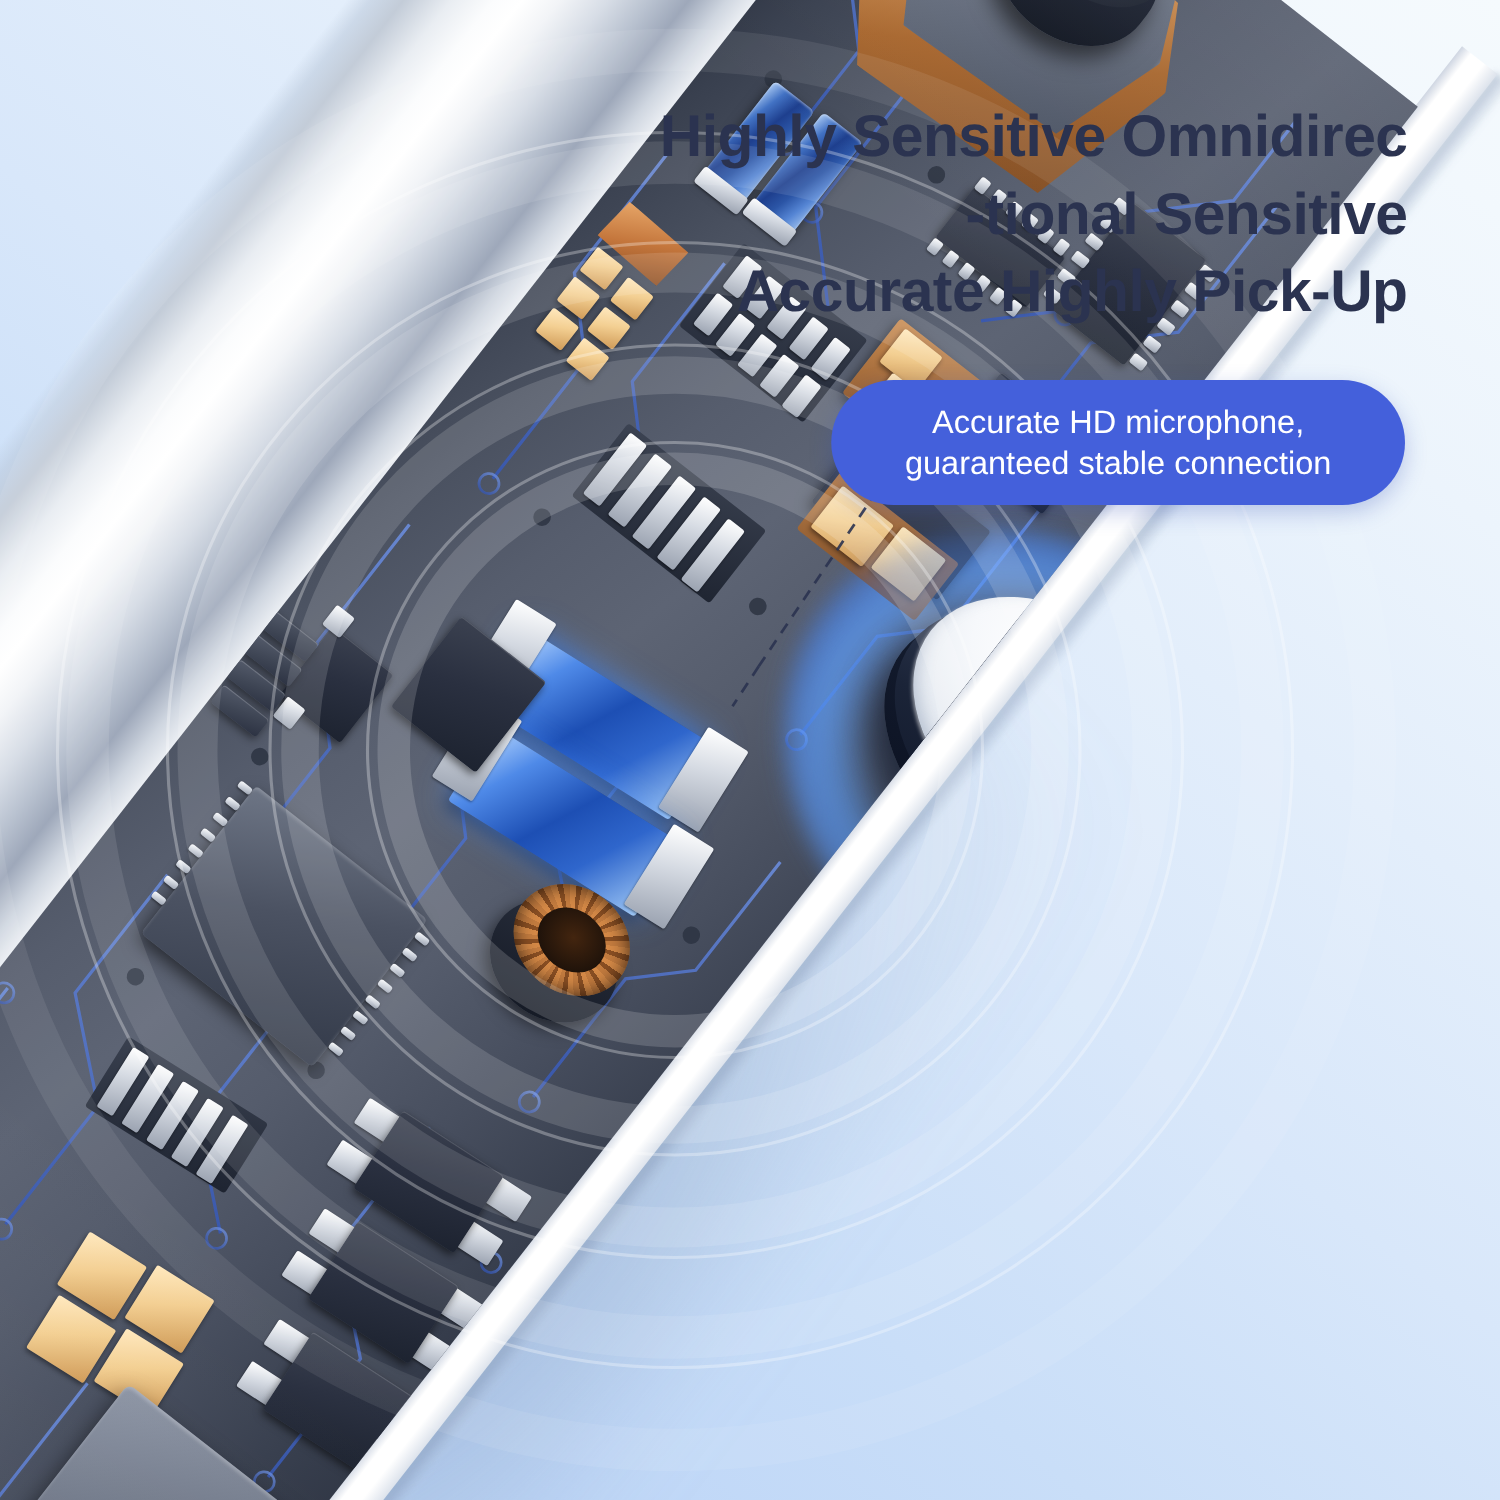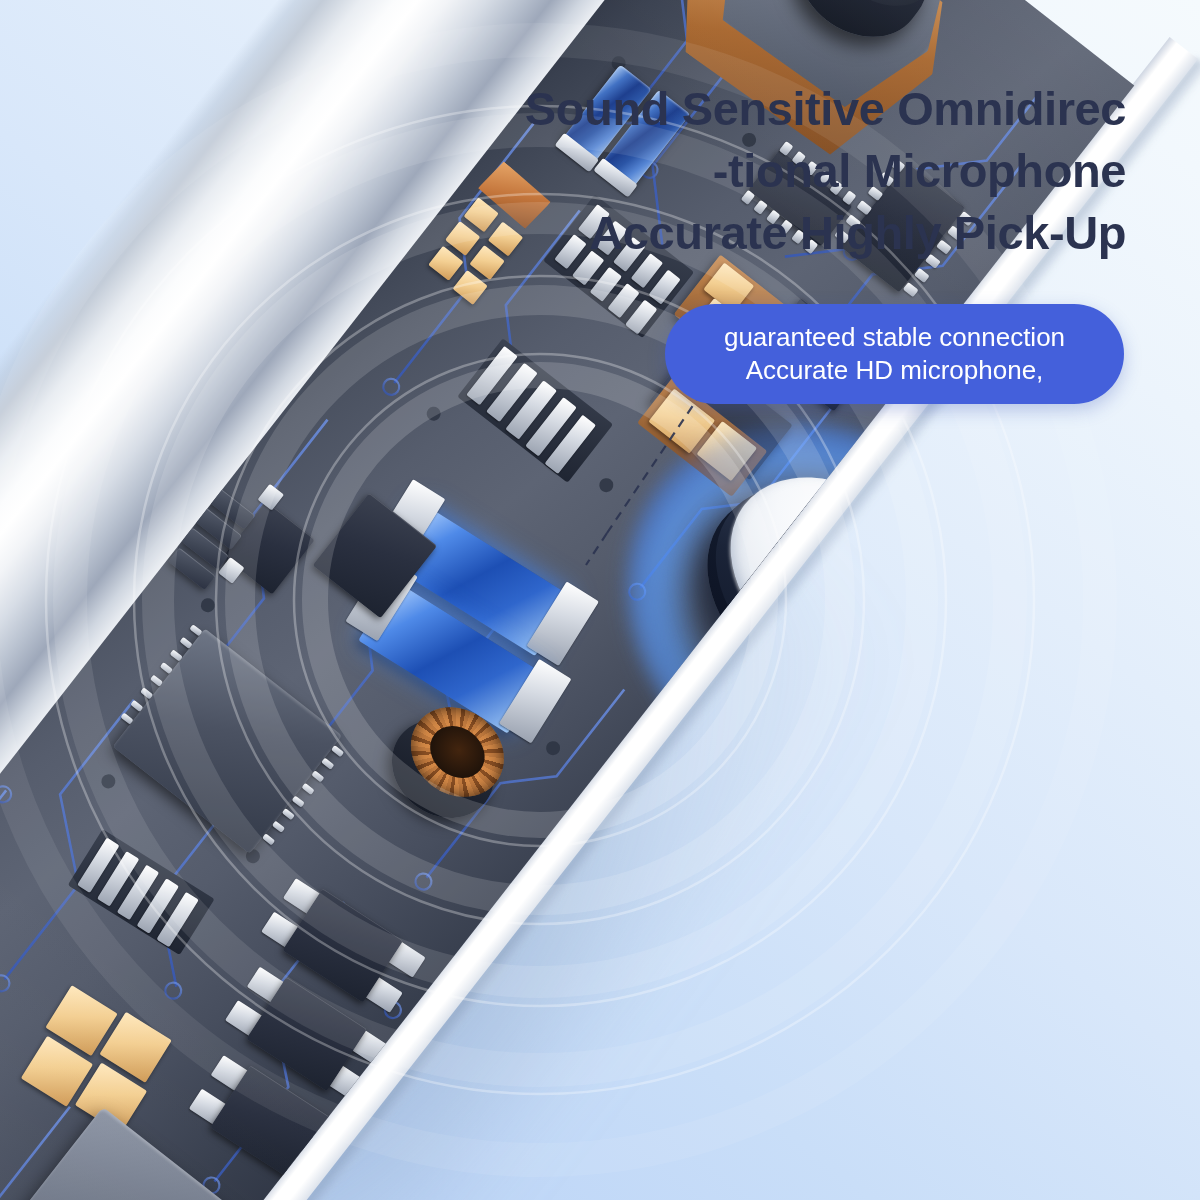--- a/index.html
+++ b/index.html
@@ -599,23 +599,23 @@
       <circle cx="540" cy="600" r="494" stroke-width="2.5"></circle>
     </g>
   </svg>
 
   <svg class="leader" viewBox="0 0 1200 1200">
     <line x1="607" y1="533" x2="700" y2="395" stroke="#2b3350" stroke-width="2.2" stroke-dasharray="9 7" stroke-opacity="0.9"></line>
     <line x1="607" y1="533" x2="586" y2="565" stroke="#2b3350" stroke-width="2.2" stroke-dasharray="9 7" stroke-opacity="0.9"></line>
   </svg>
 
   <div class="headline">
-    <div>Sound Sensitive Omnidirec</div>
-    <div>-tional Microphone</div>
+    <div>Highly Sensitive Omnidirec</div>
+    <div>-tional Sensitive</div>
     <div>Accurate Highly Pick-Up</div>
   </div>
 
   <div class="badge">
+    <span>Accurate HD microphone,</span>
     <span>guaranteed stable connection</span>
-    <span>Accurate HD microphone,</span>
   </div>
 
 </div>
 
 </body></html>

